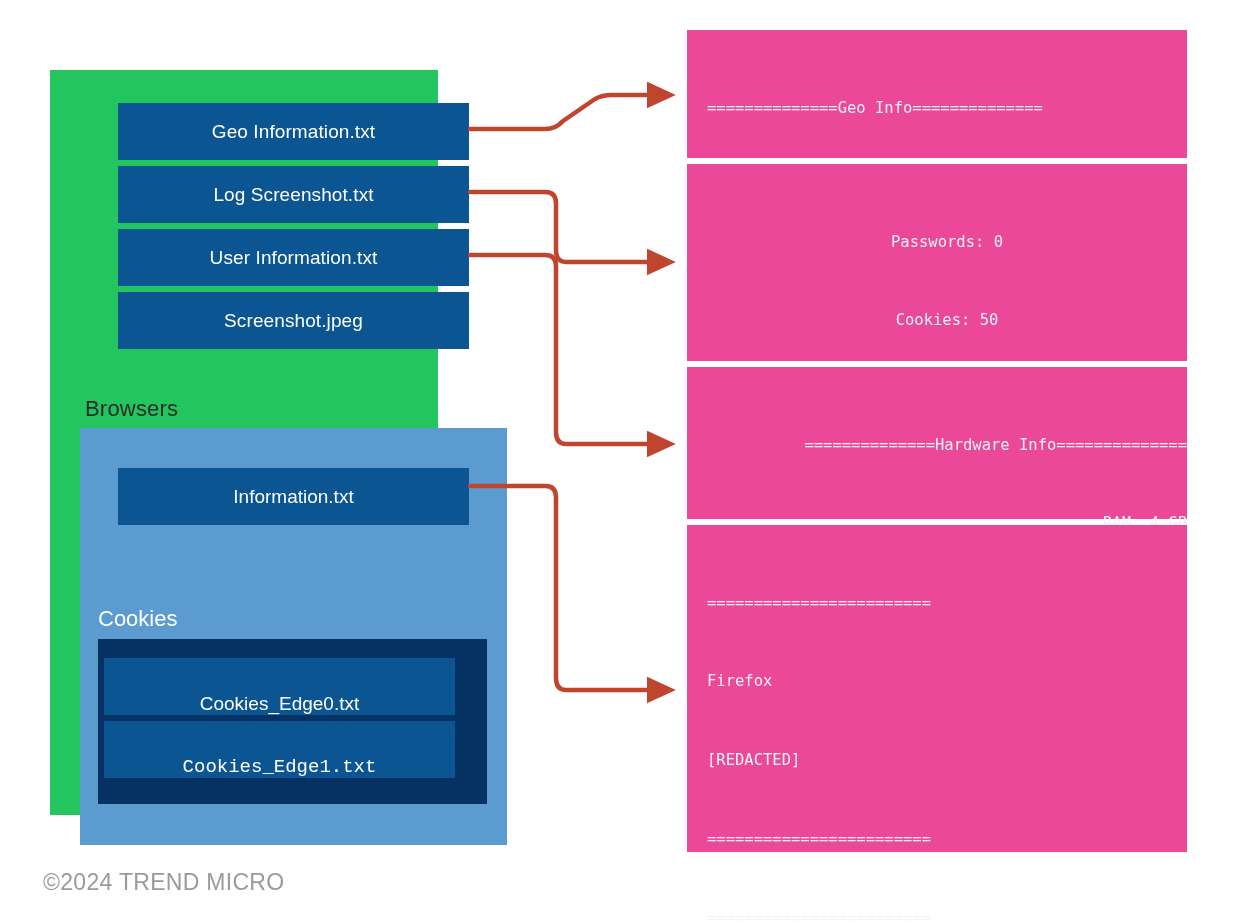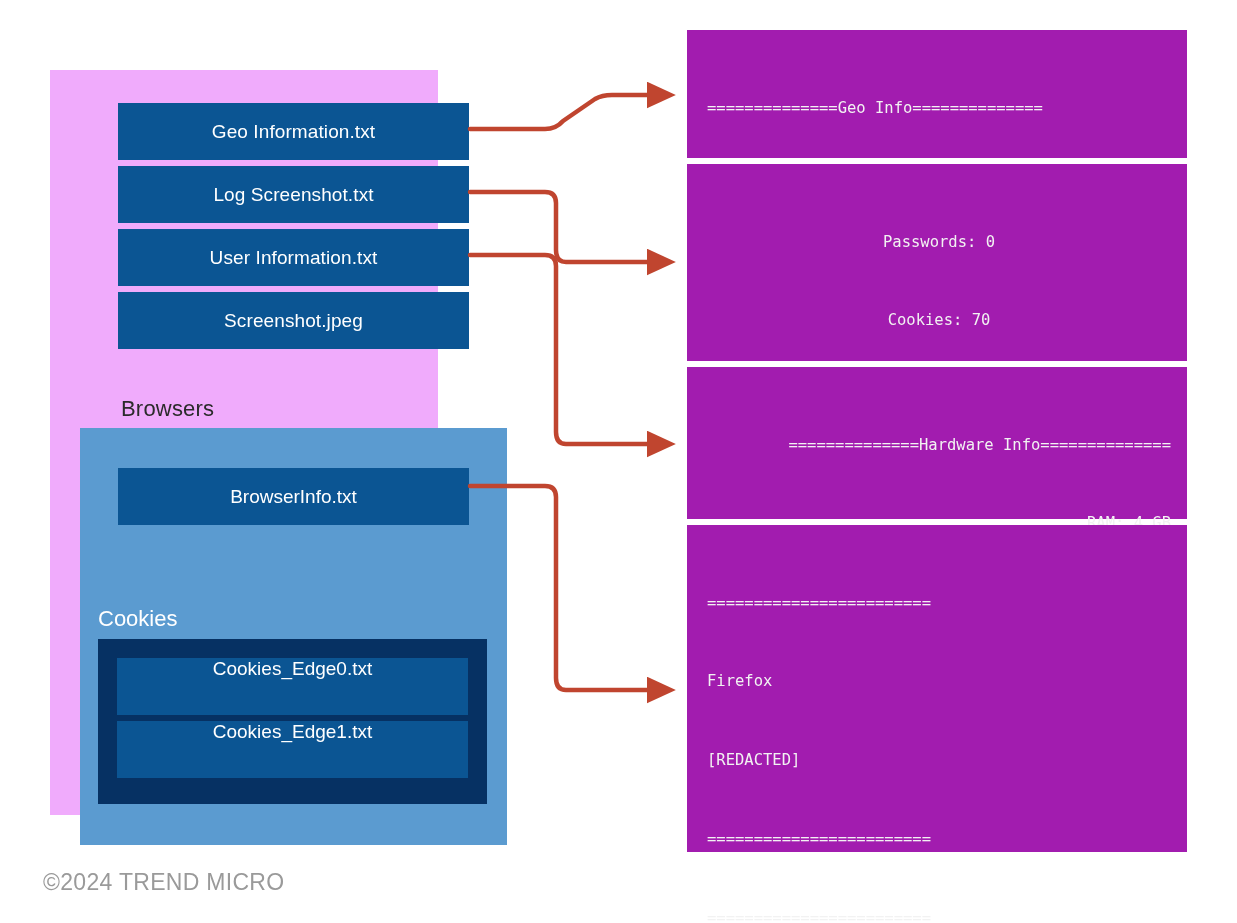--- a/index.html
+++ b/index.html
@@ -9,21 +9,21 @@
     background:#ffffff;
     font-family:"Liberation Sans", sans-serif;
     position:relative;
     overflow:hidden;
   }
 
   
   #left-panel{
     position:absolute;left:50px;top:70px;
     width:388px;height:745px;
-    background:#f0abfc;
+    background:#22c55e;
   }
 
   .file-stack{
     position:absolute;left:68px;top:33px;
     width:351px;
   }
   .file-box{
     height:57px;
     background:#0b5593;
     color:#ffffff;
@@ -32,21 +32,20 @@
     letter-spacing:.1px;
     margin-bottom:6px;
     box-sizing:border-box;
   }
 
   .section-label{
     position:absolute;
     font-size:22px;
     color:#333333;
     letter-spacing:.2px;
-    margin-left:36px;
   }
   #browsers-label{left:35px;top:326px;color:#2b2b2b;}
 
   #browsers-box{
     position:absolute;left:30px;top:358px;
     width:427px;height:417px;
     background:#5b9bd0;
   }
   #browserinfo-box{
     position:absolute;left:38px;top:40px;
@@ -59,40 +58,40 @@
   #cookies-label{
     position:absolute;left:18px;top:178px;
     font-size:22px;color:#ffffff;
   }
   #cookies-box{
     position:absolute;left:18px;top:211px;
     width:389px;height:165px;
     background:#063163;
   }
   .cookie-file{
-    position:absolute;left:19px;
+    position:absolute;left:6px;
     width:351px;height:57px;
     background:#0b5593;
     color:#ffffff;
-    display:flex;align-items:flex-start;justify-content:center;
+    display:flex;align-items:flex-end;justify-content:center;
     font-size:19px;
   }
   #cookie-0{top:19px;}
-  #cookie-1{top:82px;}
+  #cookie-1{top:82px;font-family:Liberation Mono, monospace;}
 
   
   .term{
     position:absolute;left:687px;
     width:500px;
-    background:#a21caf;
+    background:#ec4899;
     color:#f2f2f2;
     font-family:"DejaVu Sans Mono", monospace;
     font-size:15.5px;
     line-height:26.3px;
-    padding:12px 16px 12px 20px;
+    padding:12px 0 12px 20px;
     box-sizing:border-box;
     white-space:pre;
   }
   #term-geo{top:30px;height:128px;}
   #term-log{top:164px;height:197px;text-align:center;}
   #term-hw{top:367px;height:152px;text-align:right;}
   #term-browsers{top:525px;height:327px;}
 
   
   #connectors{
@@ -128,21 +127,21 @@
     <div class="file-box">
       <span>Screenshot.jpeg</span>
     </div>
   </div>
 
   <div class="section-label" id="browsers-label">Browsers</div>
 
   <div id="browsers-box">
 
     <div id="browserinfo-box">
-      <span>BrowserInfo.txt</span>
+      <span>Information.txt</span>
     </div>
 
     <div id="cookies-label">Cookies</div>
 
     <div id="cookies-box">
       <div class="cookie-file" id="cookie-0">
         <span>Cookies_Edge0.txt</span>
       </div>
       <div class="cookie-file" id="cookie-1">
         <span>Cookies_Edge1.txt</span>
@@ -153,21 +152,21 @@
 
 <div class="term" id="term-geo">
   <div>==============Geo Info==============</div>
   <div>IP: [REDACTED]</div>
   <div>Zip: [REDACTED]</div>
   <div>Country: [REDACTED]</div>
 </div>
 
 <div class="term" id="term-log">
   <div>Passwords: 0</div>
-  <div>Cookies: 70</div>
+  <div>Cookies: 50</div>
   <div>Wallets: 0</div>
   <div>Servers: 0</div>
   <div>Files: 0</div>
   <div>Tag: www1</div>
   <div>User: www</div>
 </div>
 
 <div class="term" id="term-hw">
   <div>==============Hardware Info==============</div>
   <div>RAM: 4 GB</div>

